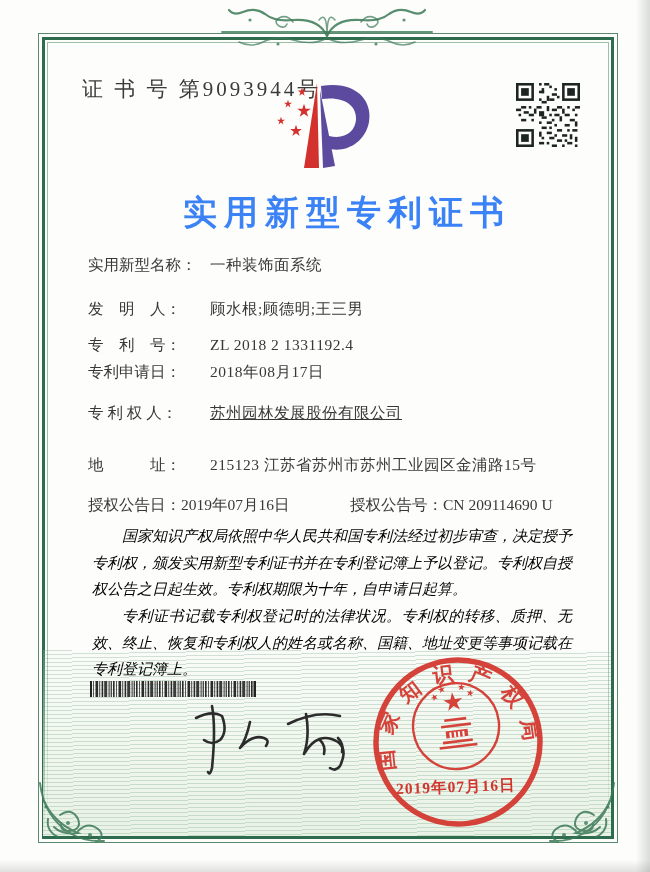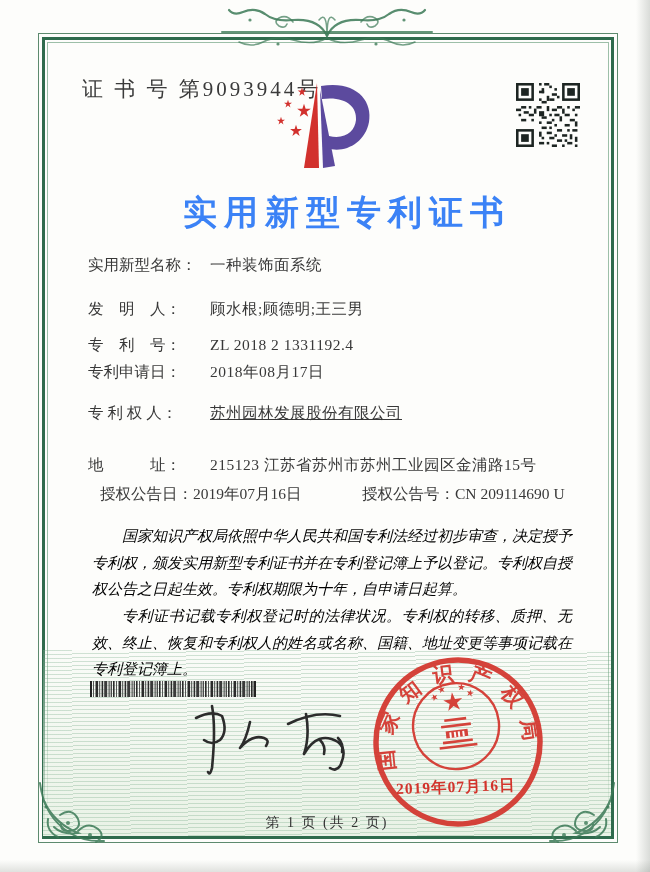--- a/index.html
+++ b/index.html
@@ -39,21 +39,21 @@
   .qr{position:absolute;left:478px;top:50px;z-index:3;}
 
   .title{position:absolute;left:0;right:0;top:157px;text-align:center;
     font-size:34px;font-weight:600;letter-spacing:7px;color:#3b82f6;z-index:3;padding-left:40px;}
 
   .fields{position:absolute;left:50px;top:222px;width:488px;z-index:3;font-size:15.5px;color:#383838;}
   .row{position:absolute;left:0;white-space:nowrap;}
   .row .lab{display:inline-block;min-width:116px;}
   .row .val{margin-left:6px;letter-spacing:.5px;}
   .r0{top:0;} .r1{top:44px;} .r2{top:80px;} .r3{top:107px;} .r4{top:148px;text-decoration:underline;} .r5{top:200px;}
-  .grant-row{position:absolute;top:229px;left:0;white-space:nowrap;margin-left:12px;}
+  .grant-row{position:absolute;top:240px;left:0;white-space:nowrap;}
   .grant-no{position:absolute;left:262px;top:0;white-space:nowrap;}
 
   .paragraphs{position:absolute;left:54px;top:490px;width:480px;z-index:3;
     font-size:15px;line-height:1.78;color:#000000;text-align:justify;
     font-style:italic;}
   .paragraphs p{margin:0;text-indent:2em;}
 
   .barcode{position:absolute;left:52px;top:648px;z-index:3;}
 
   .director{position:absolute;left:50px;top:692px;z-index:3;font-size:16px;letter-spacing:4px;line-height:30px;color:#2b2b2b;}
@@ -322,19 +322,18 @@
       <g fill="#fdfdfb">
         <rect x="84.5" y="81.5" width="2" height="5.5"></rect>
           <rect x="89" y="81.5" width="2" height="5.5"></rect>
         <rect x="93" y="81.5" width="2" height="5.5"></rect>
           <rect x="97.5" y="81.5" width="2" height="5.5"></rect>
       </g>
     </svg>
 
     <div class="seal-date">2019年07月16日</div>
 
-    <div class="page-footer">第 1 页 (共 2 页)</div>
 
   </div>
 
   <div class="edge-shade"></div>
   <div class="edge-shade-bottom"></div>
 </div>
 
 </body></html>

